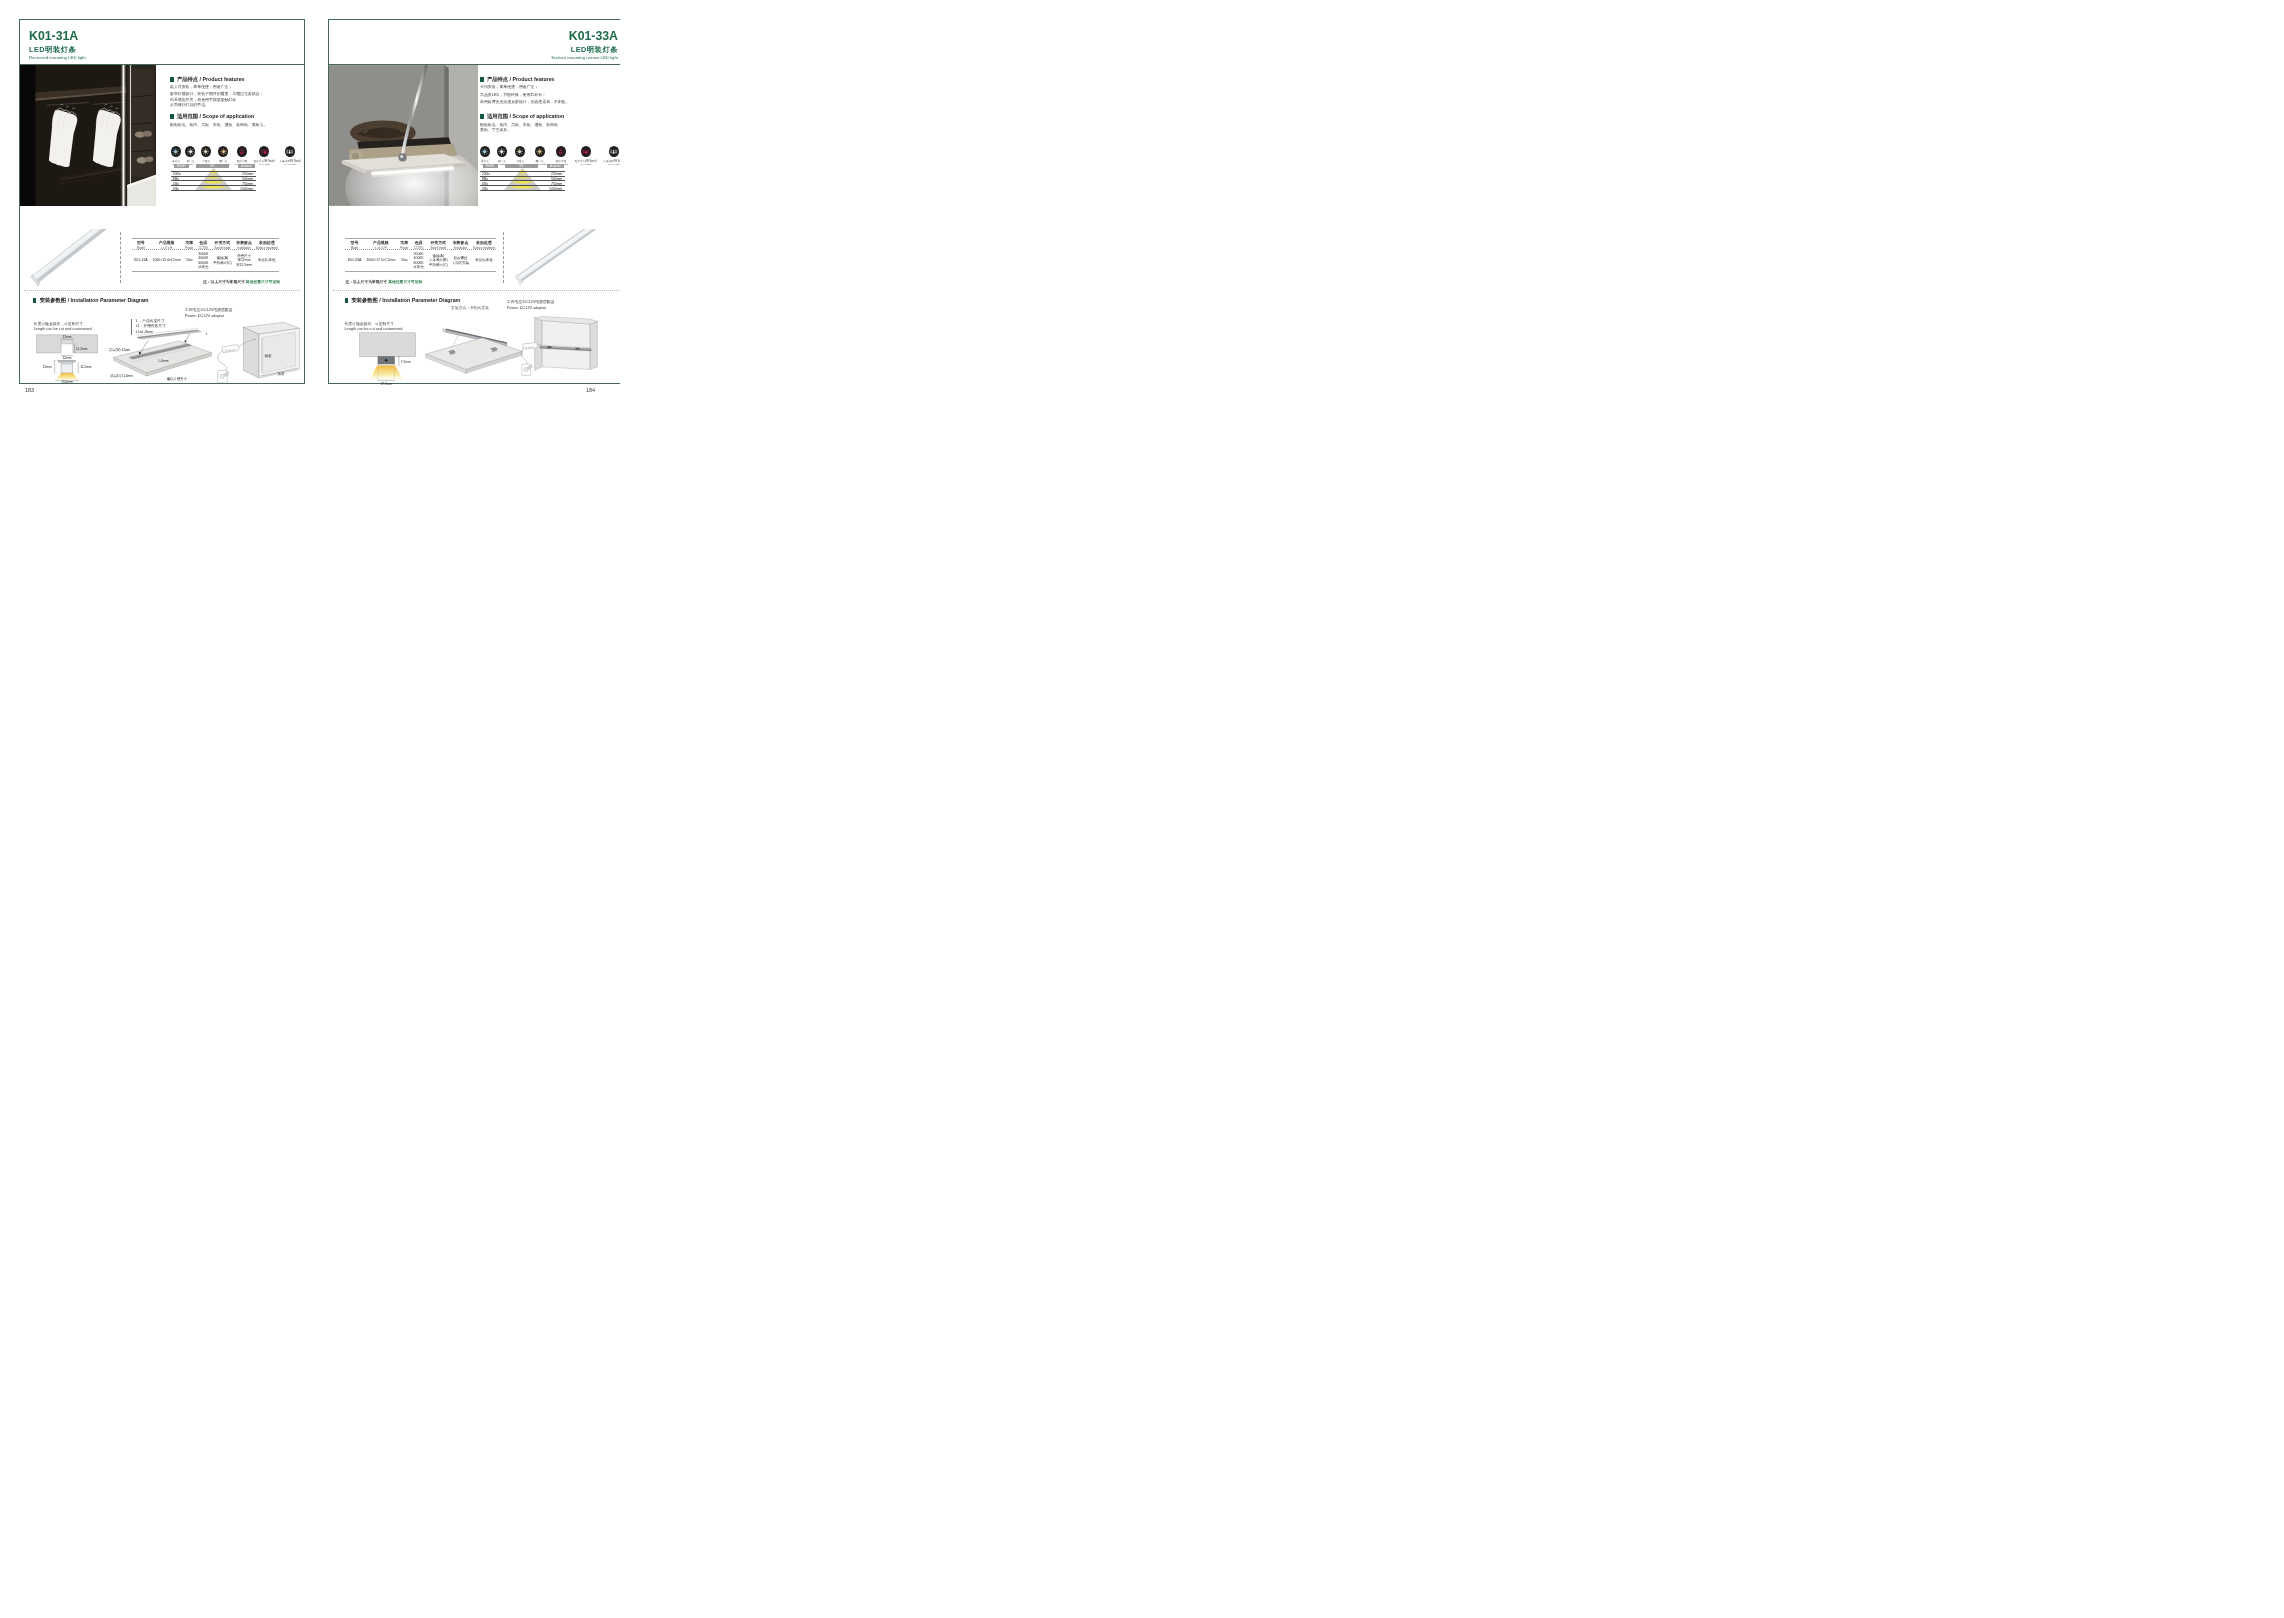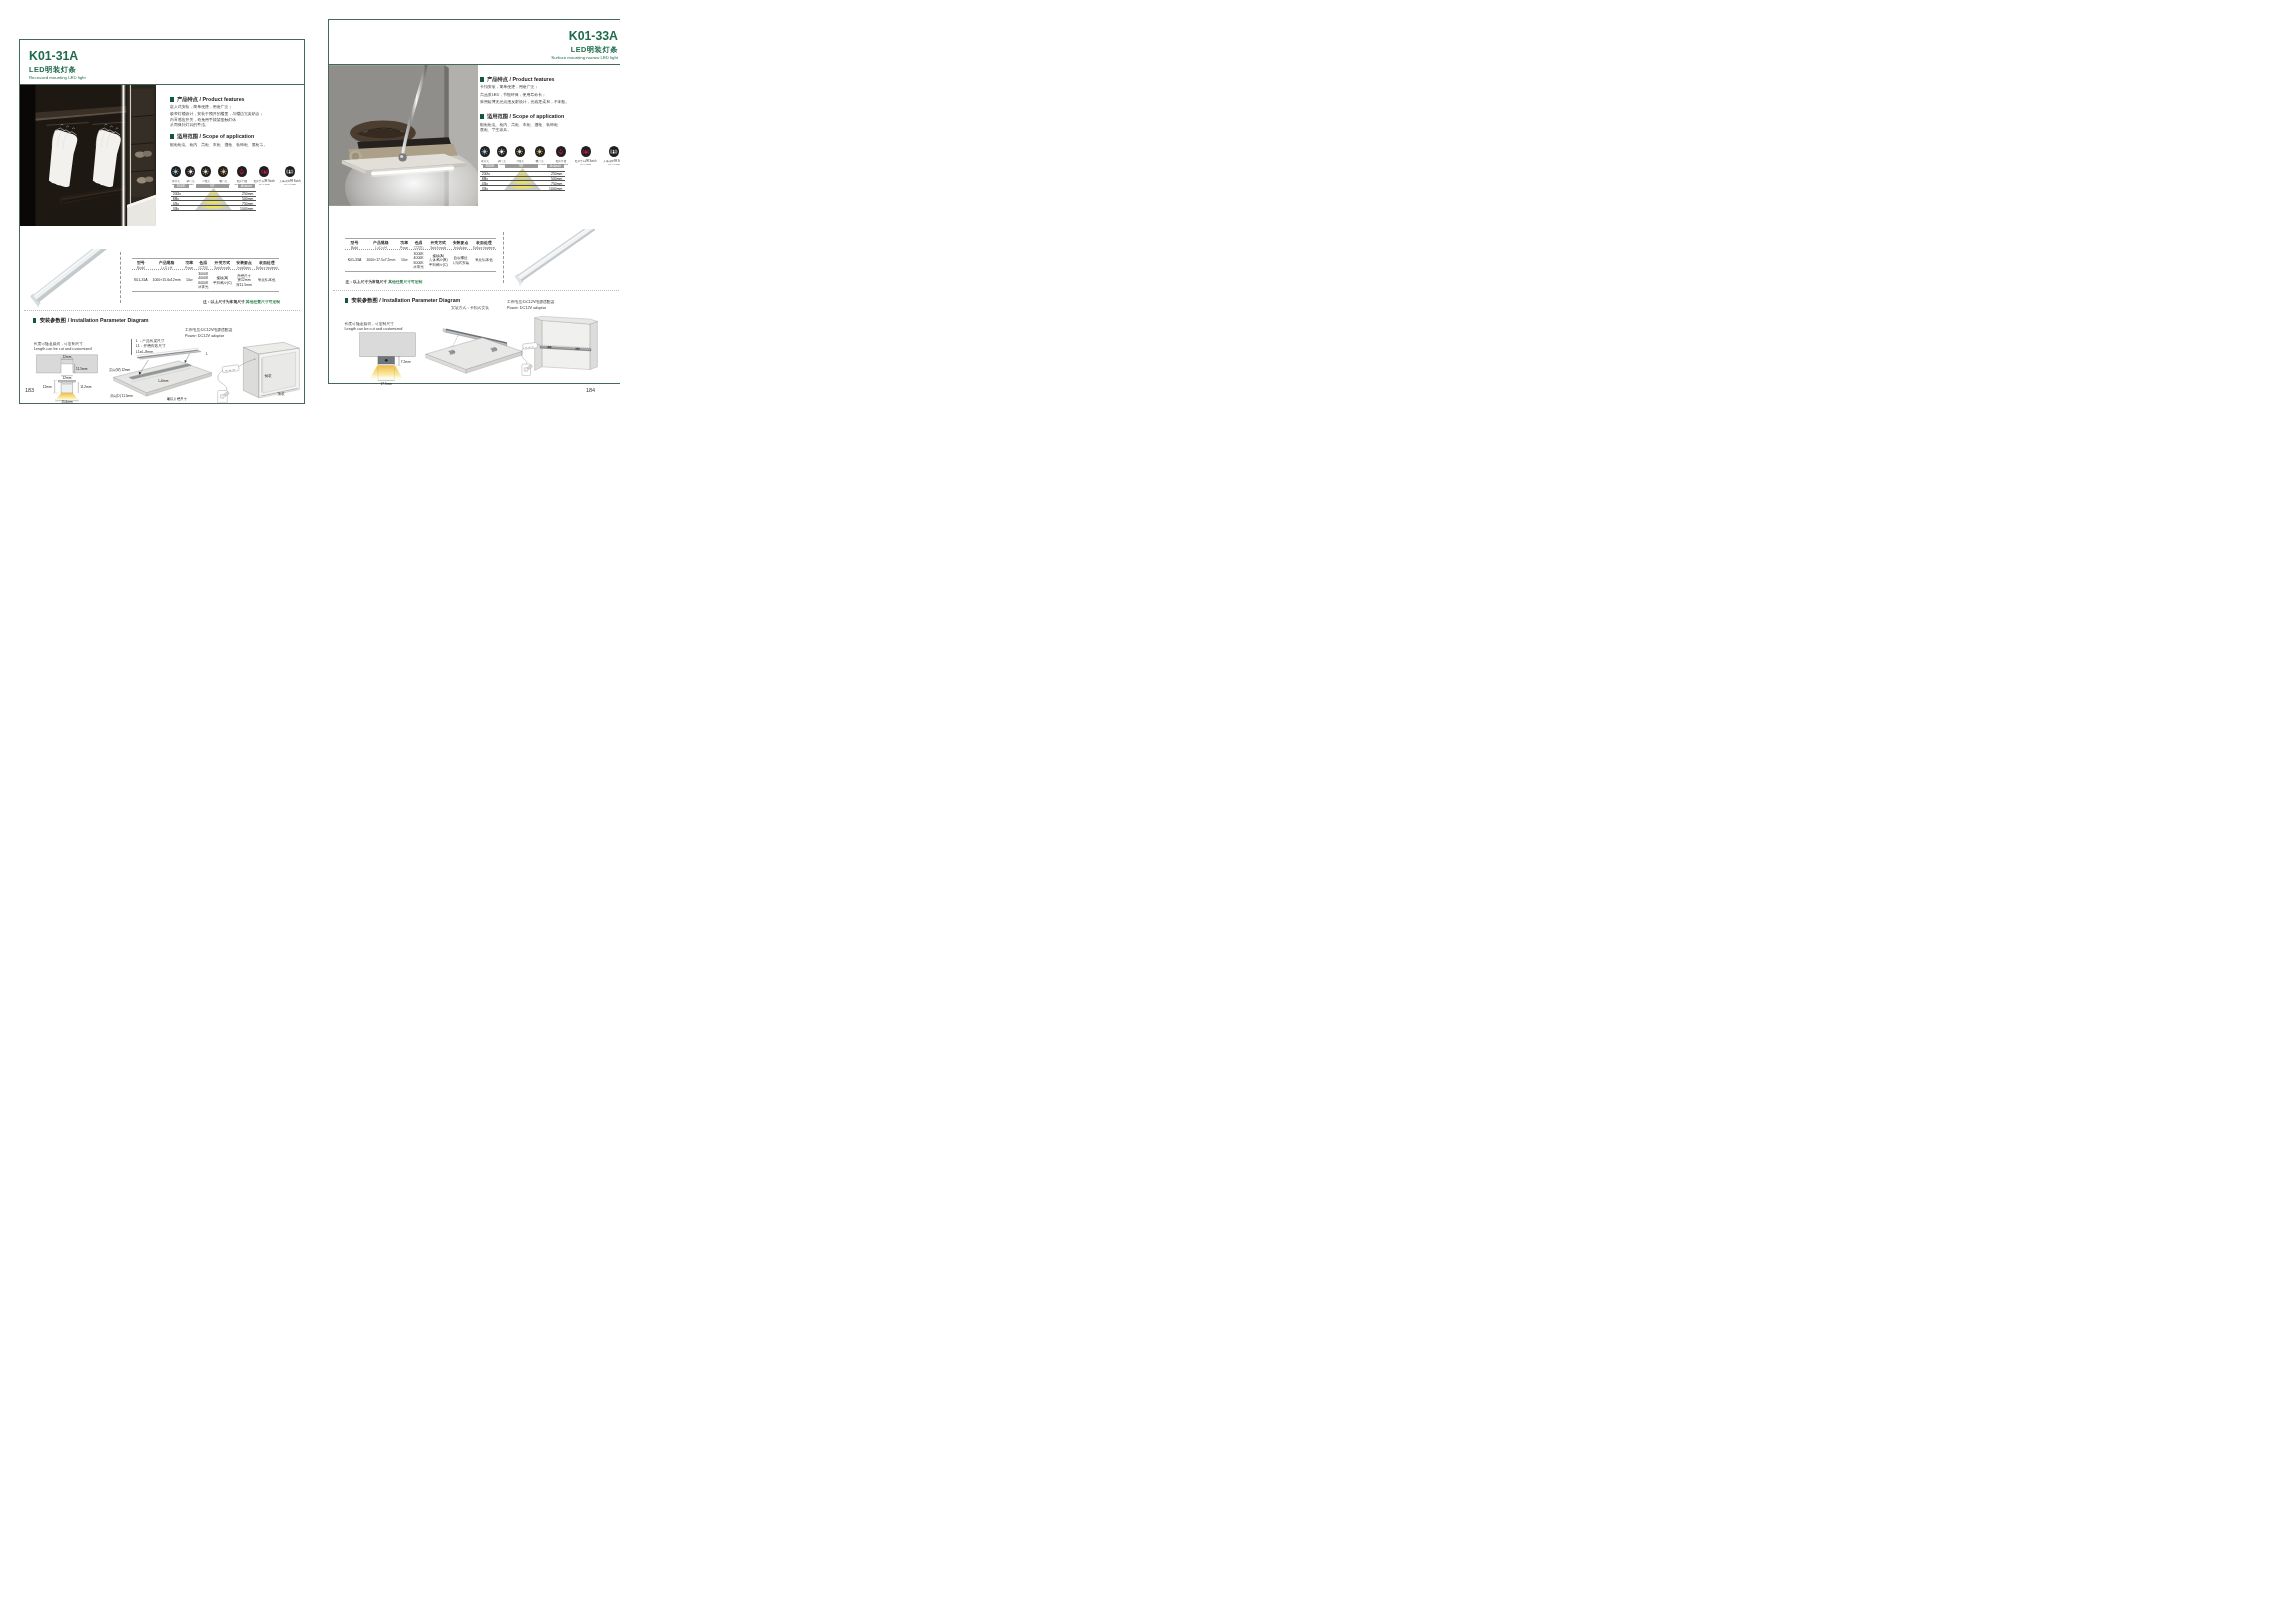--- a/index.html
+++ b/index.html
@@ -2,21 +2,21 @@
 <html style="font-size:7.3px"><head>
 <meta charset="utf-8">
 <style>
   * { margin:0; padding:0; box-sizing:border-box; }
   html,body { background:#ffffff; }
   body {
     width:620px; height:405px; position:relative; overflow:hidden;
     font-family:"Liberation Sans","DejaVu Sans",sans-serif; color:#2b2b2b;
   }
   .page { position:absolute; top:19px; height:365px; border:0.5px solid #44695c; background:#fff; }
-  .page.pleft  { left:19px;  width:286px;margin-top:20px; }
+  .page.pleft  { left:19px;  width:286px; }
   .page.pright { left:328px; width:300px; }
   .hrule { position:absolute; left:0; right:0; top:44px; border-top:0.5px solid #44695c; }
 
   .model   { position:absolute; top:9px; font-size:12.3px; font-weight:bold; color:#1d6b4a; }
   .sub-cn  { position:absolute; top:25px; font-size:7.3px; font-weight:bold; color:#1d6b4a; letter-spacing:0.5px; }
   .sub-en  { position:absolute; top:35px; font-size:4.3px; color:#1d6b4a; }
   .pleft  .model, .pleft .sub-cn, .pleft .sub-en { left:9px; }
   .pright .model, .pright .sub-cn, .pright .sub-en { right:9px; text-align:right; }
 
   .hero { position:absolute; top:45px; left:0; overflow:hidden; }

